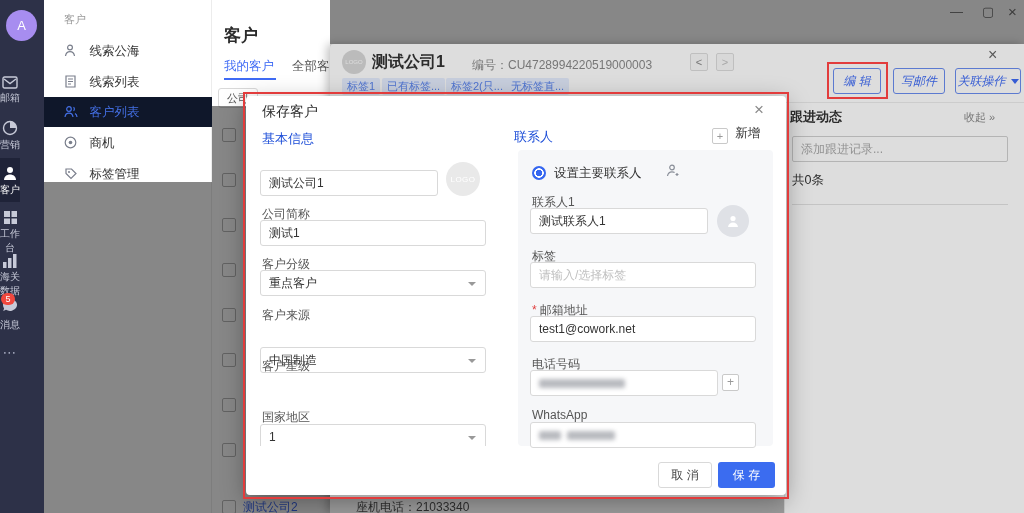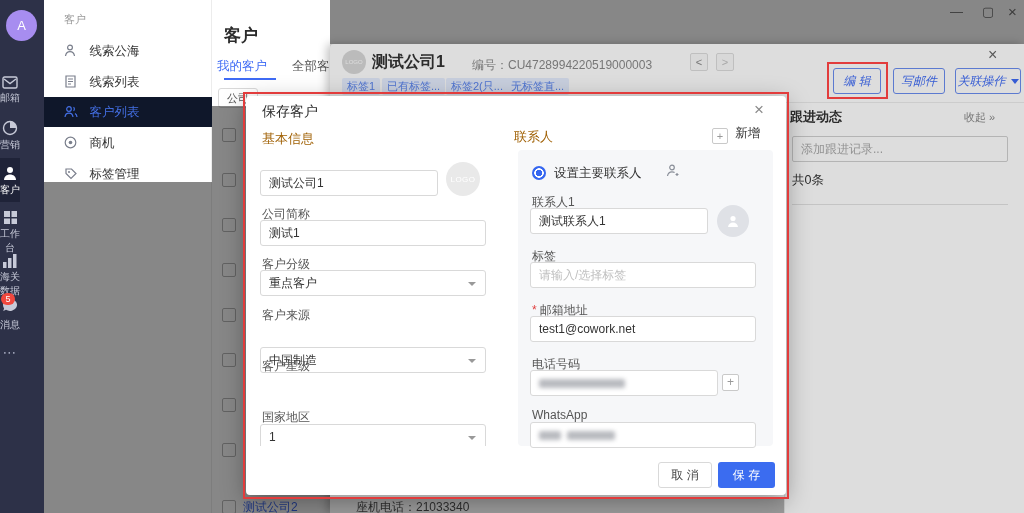--- a/index.html
+++ b/index.html
@@ -56,21 +56,21 @@
   
   .dim-heavy { background:rgba(0,0,0,0.47); z-index:4; pointer-events:none; }
   .dim-light { left:330px; top:44px; width:694px; height:469px; background:rgba(0,0,0,0.135); z-index:4; pointer-events:none; }
   .winctl { position:absolute; color:#3a3a3a; font-size:13px; pointer-events:auto; }
   .bottomstrip { left:330px; top:497px; width:454px; height:16px; background:#9b9b9b; z-index:5; color:#2e2e2e; font-size:12px; }
 
   
   .modal { left:246px; top:96px; width:540px; height:399px; background:#fff; border-radius:4px; box-shadow:0 6px 24px rgba(0,0,0,.35); z-index:10; }
   .mtitle { left:16px; top:7px; font-size:14px; color:#2b2b2b; }
   .mclose { left:508px; top:4px; font-size:17px; color:#8a8a8a; cursor:pointer;}
-  .msection { font-size:13px; color:#a16207; }
+  .msection { font-size:13px; color:#1d4ed8; }
   .flabel { font-size:12px; color:#555; }
   .req { color:#e03e3e; margin-right:3px; }
   .minput { height:26px; border:1px solid #d9d9d9; border-radius:3px; background:#fff; font-size:12px; color:#333; padding:0 8px; width:100%; }
   .minput::placeholder { color:#c0c0c0; }
   .mselect { height:26px; border:1px solid #d9d9d9; border-radius:3px; background:#fff; font-size:12px; color:#333; line-height:24px; padding:0 8px; position:relative; }
   .mselect::after { content:""; position:absolute; right:9px; top:11px; width:0; height:0; border-left:4px solid transparent; border-right:4px solid transparent; border-top:4px solid #999; }
   .leftclip { left:0; top:0; width:256px; height:350px; overflow:hidden; }
   .mlogo { left:200px; top:66px; width:34px; height:34px; border-radius:50%; background:#e9e9e9; color:#fff; font-size:8px; display:flex; align-items:center; justify-content:center; letter-spacing:0.5px;}
   .cpanel { left:272px; top:54px; width:255px; height:296px; background:#f6f7f9; border-radius:4px; }
   .radio { left:14px; top:16px; width:14px; height:14px; border-radius:50%; background:radial-gradient(circle, #3566f0 0 3px, #fff 3.5px 4.5px, #3566f0 5px 7px); }
@@ -187,21 +187,21 @@
     <div class="abs navitem" style="top:159px;">
       <span class="nicon"><svg width="13" height="13" viewBox="0 0 13 13">
             <path d="M2 2h5.5L12 6.5 7 11.5 2 6.5z" fill="none" stroke="currentColor" stroke-width="1.2"></path>
             <circle cx="5" cy="5" r="1" fill="currentColor"></circle>
           </svg></span>
       <span>标签管理</span>
     </div>
   </div>
 
   <div class="abs pagetitle">客户</div>
-  <div class="abs tab active" style="left:217px;">我的客户</div>
+  <div class="abs tab active" style="left:224px;">我的客户</div>
   <div class="abs tab" style="left:292px;">全部客户</div>
   <div class="abs tabline"></div>
   <div class="abs chip">公司</div>
 
   <div class="abs ckb" style="top:128px;"></div>
   <div class="abs ckb" style="top:173px;"></div>
   <div class="abs ckb" style="top:218px;"></div>
   <div class="abs ckb" style="top:263px;"></div>
   <div class="abs ckb" style="top:308px;"></div>
   <div class="abs ckb" style="top:353px;"></div>

